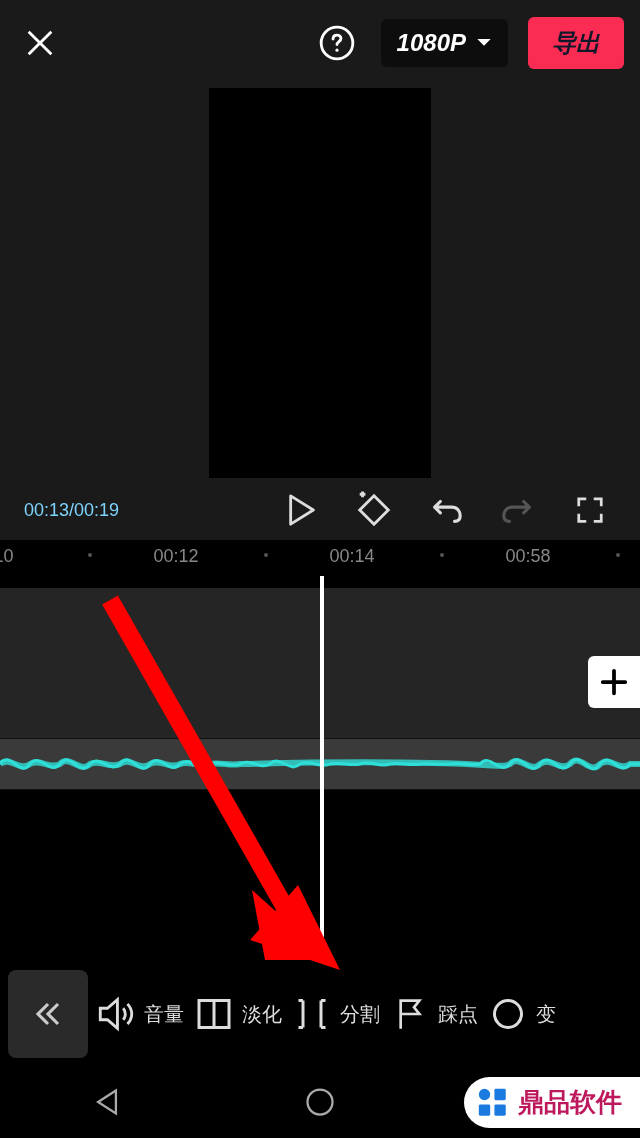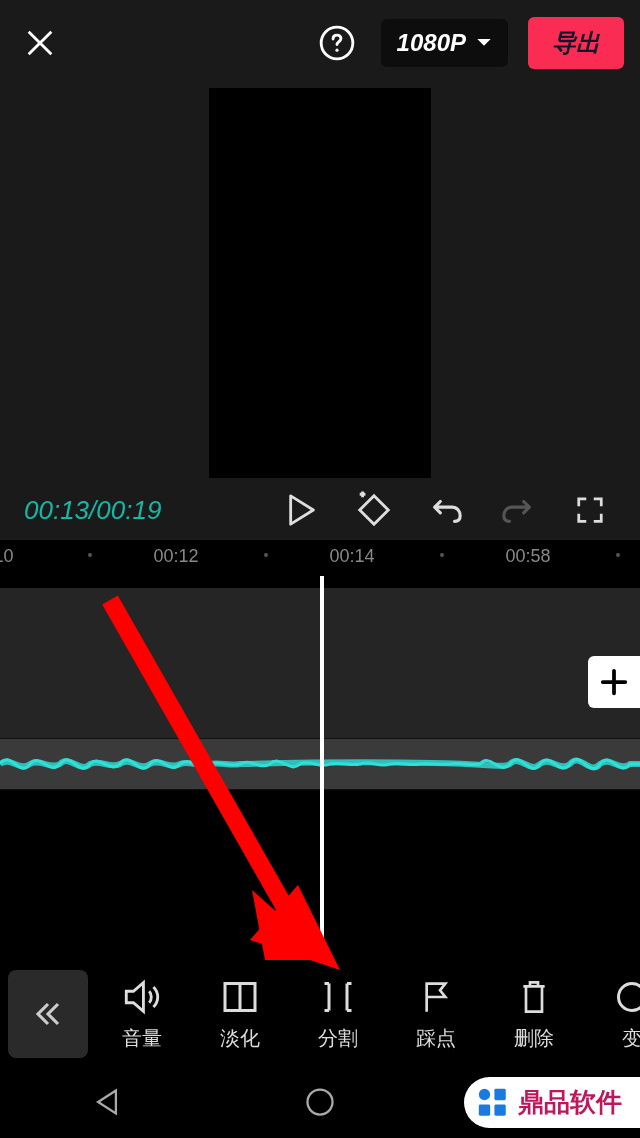--- a/index.html
+++ b/index.html
@@ -69,24 +69,23 @@
 
 .play-bar {
   height: 60px;
   display: flex;
   align-items: center;
   padding: 0 24px 0 24px;
   gap: 20px;
   background: #1a1a1a;
 }
 .timecode {
-  color: #14b8a6;
-  font-size: 26px;
+  color: #7dd3fc;
+  font-size: 18px;
   flex: 1;
-  font-style: italic;
 }
 .pc-btn {
   width: 52px; height: 52px;
   display: flex; align-items: center; justify-content: center;
 }
 
 
 .timeline {
   background: #000;
   height: 422px;
@@ -182,21 +181,20 @@
 }
 .tool-items {
   display: flex;
   flex: 1;
   gap: 6px;
   overflow: hidden;
 }
 .tool {
   width: 92px;
   display: flex;
-  flex-direction: column;
   align-items: center;
   gap: 8px;
   flex-shrink: 0;
 }
 .tool .ti { width: 40px; height: 40px; display: flex; align-items: center; justify-content: center; }
 .tool .tl { font-size: 20px; color: #ddd; }
 
 
 .navbar {
   position: absolute;
@@ -378,28 +376,20 @@
     <div class="tool">
       <span class="ti">
         <svg width="32" height="36" viewBox="0 0 24 26">
           <path d="M5 2 L5 24 M5 3 L19 3 L15 8 L19 13 L5 13" stroke="#ddd" stroke-width="2" fill="none"></path>
         </svg>
       </span>
       <span class="tl">踩点</span>
     </div>
     <div class="tool">
       <span class="ti">
-        <svg width="32" height="38" viewBox="0 0 24 28">
-          <path d="M4 6 L20 6 M9 6 L9 3 L15 3 L15 6 M6 6 L6 25 L18 25 L18 6" stroke="#ddd" stroke-width="2" fill="none"></path>
-        </svg>
-      </span>
-      <span class="tl">删除</span>
-    </div>
-    <div class="tool">
-      <span class="ti">
         <svg width="36" height="36" viewBox="0 0 24 24">
           <circle cx="12" cy="12" r="9" stroke="#ddd" stroke-width="2" fill="none"></circle>
         </svg>
       </span>
       <span class="tl">变</span>
     </div>
   </div>
 </div>
 
 <div class="navbar">

